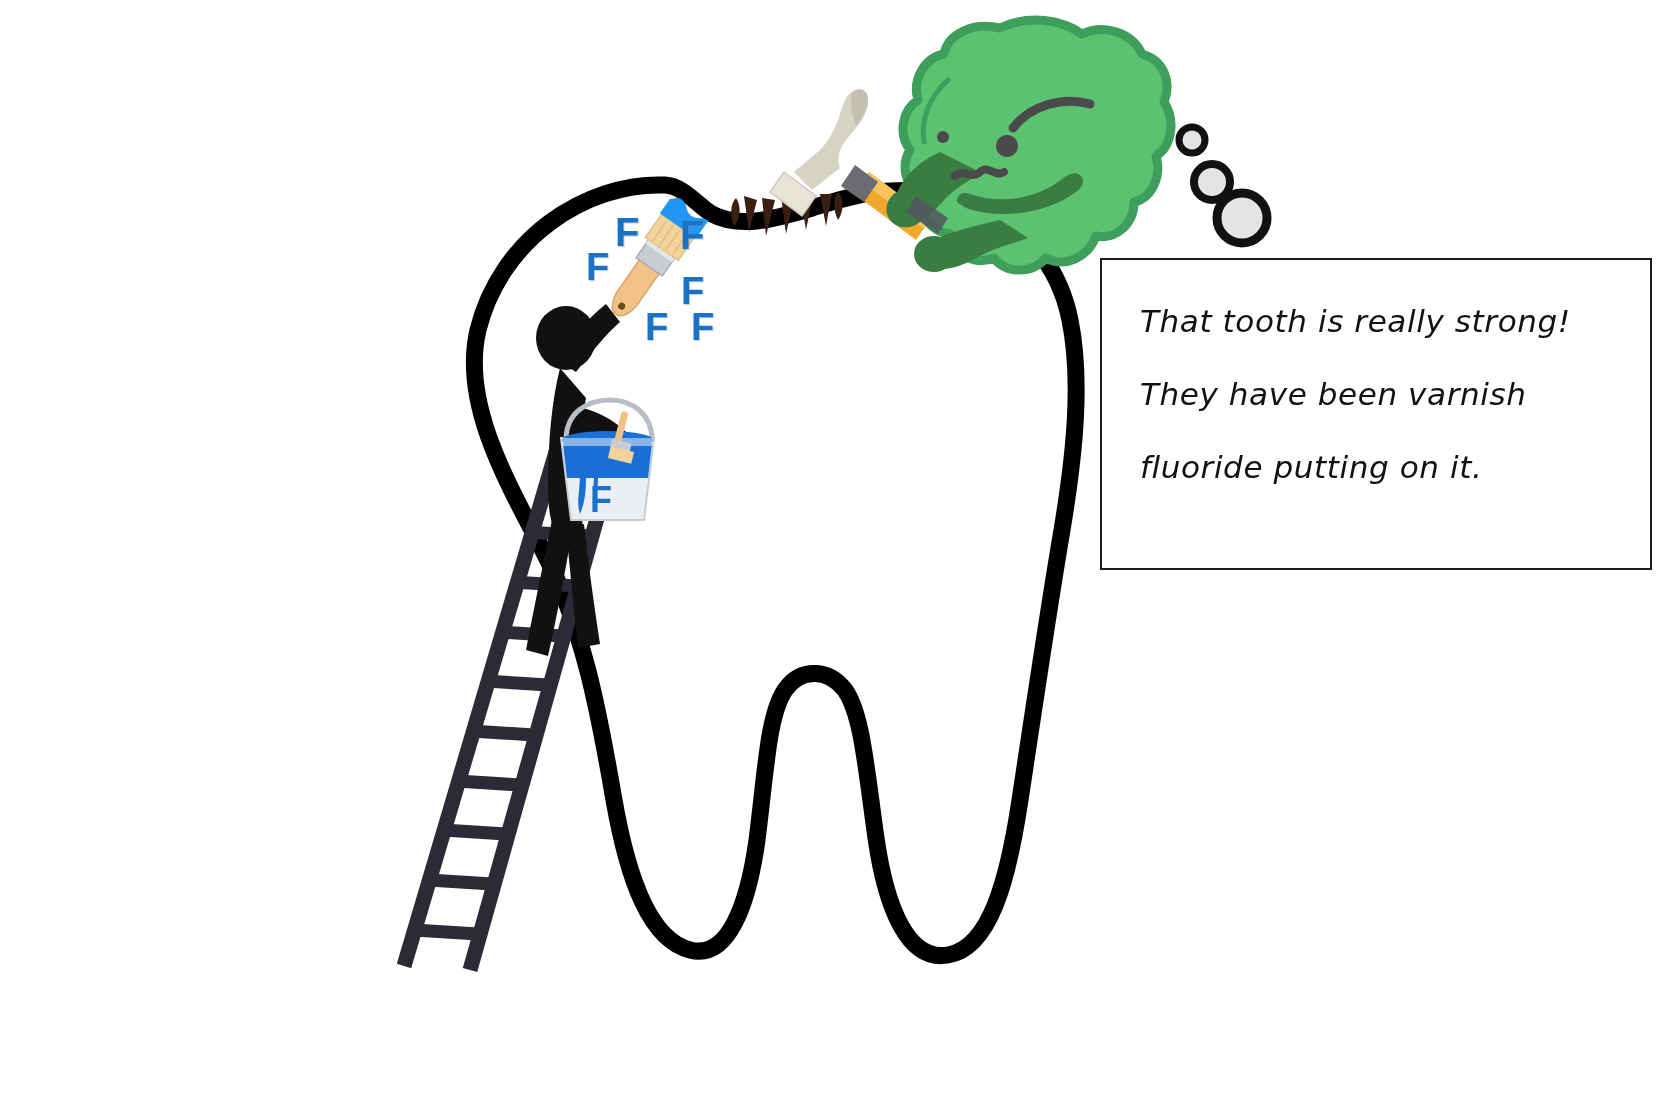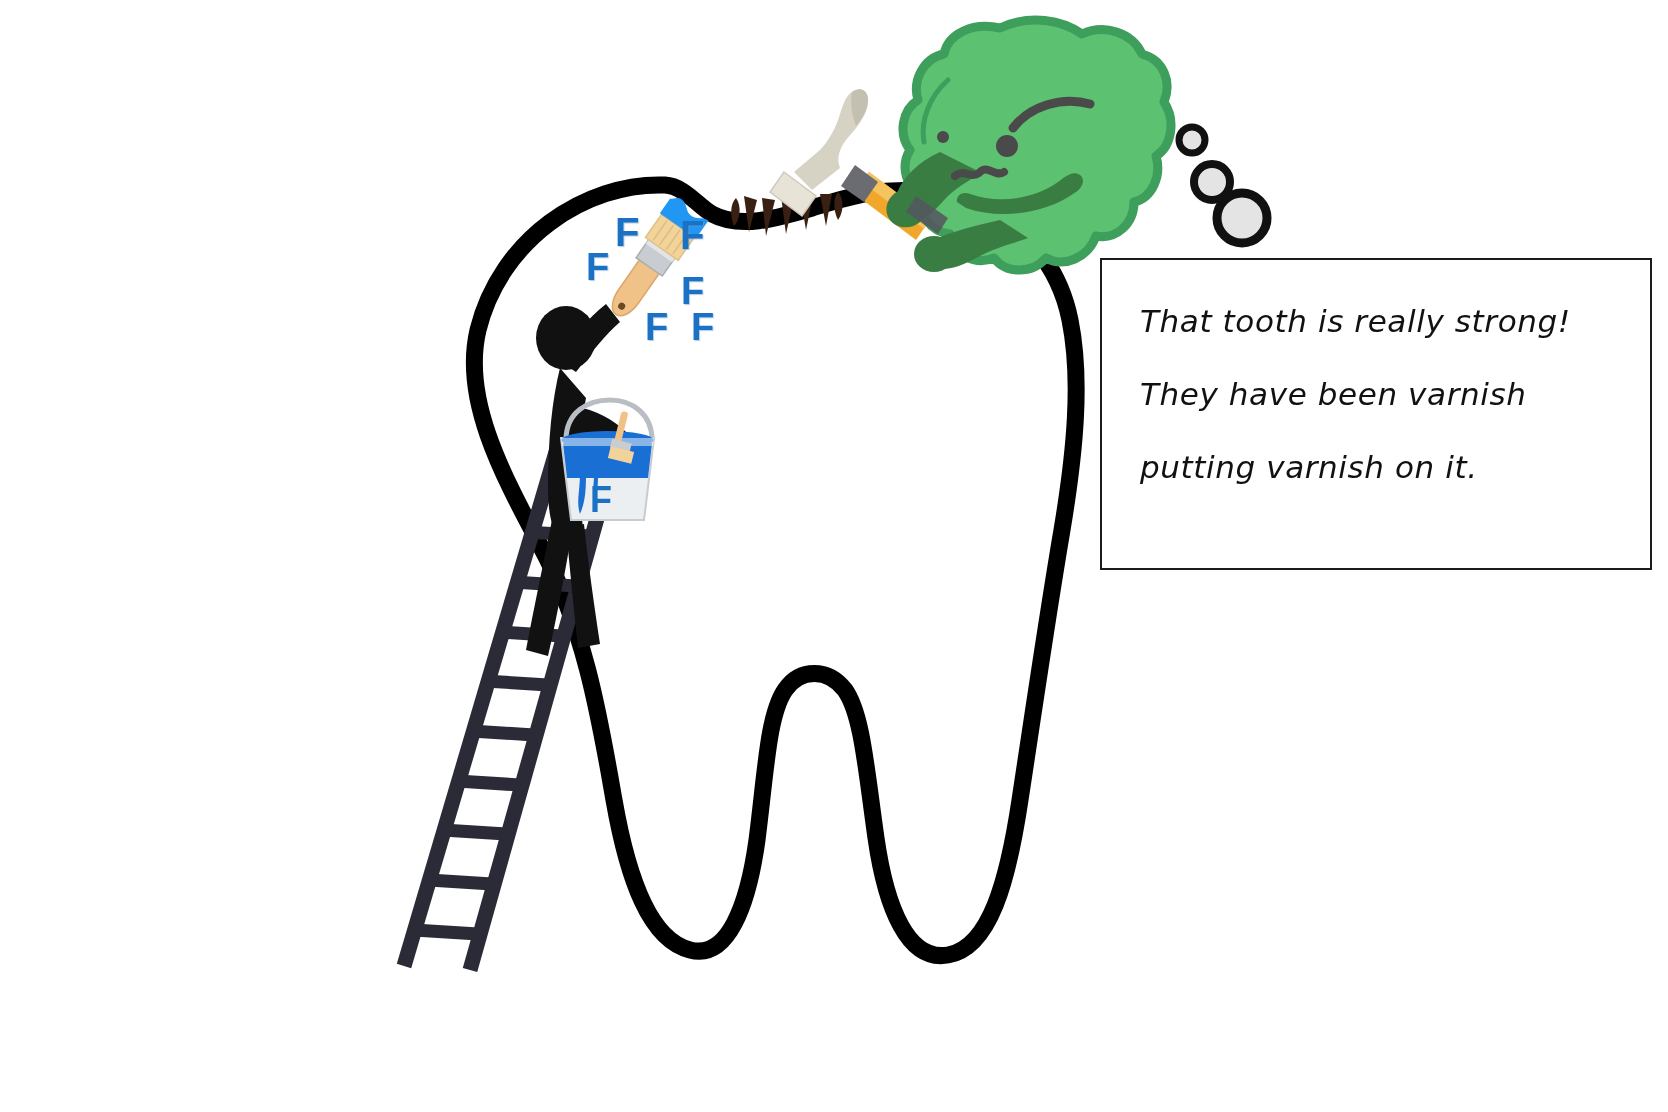--- a/index.html
+++ b/index.html
@@ -255,16 +255,16 @@
     <span class="f-letter" style="left:680px; top:215px; font-size:40px;">F</span>
     <span class="f-letter" style="left:586px; top:248px; font-size:38px;">F</span>
     <span class="f-letter" style="left:681px; top:272px; font-size:38px;">F</span>
     <span class="f-letter" style="left:645px; top:308px; font-size:38px;">F</span>
     <span class="f-letter" style="left:691px; top:308px; font-size:38px;">F</span>
   </div>
 
   <div class="speech-box">
     <div class="speech-line">That tooth is really strong!</div>
     <div class="speech-line">They have been varnish</div>
-    <div class="speech-line">putting varnish on it.</div>
+    <div class="speech-line">fluoride putting on it.</div>
   </div>
 
 </div>
 
 </body></html>

